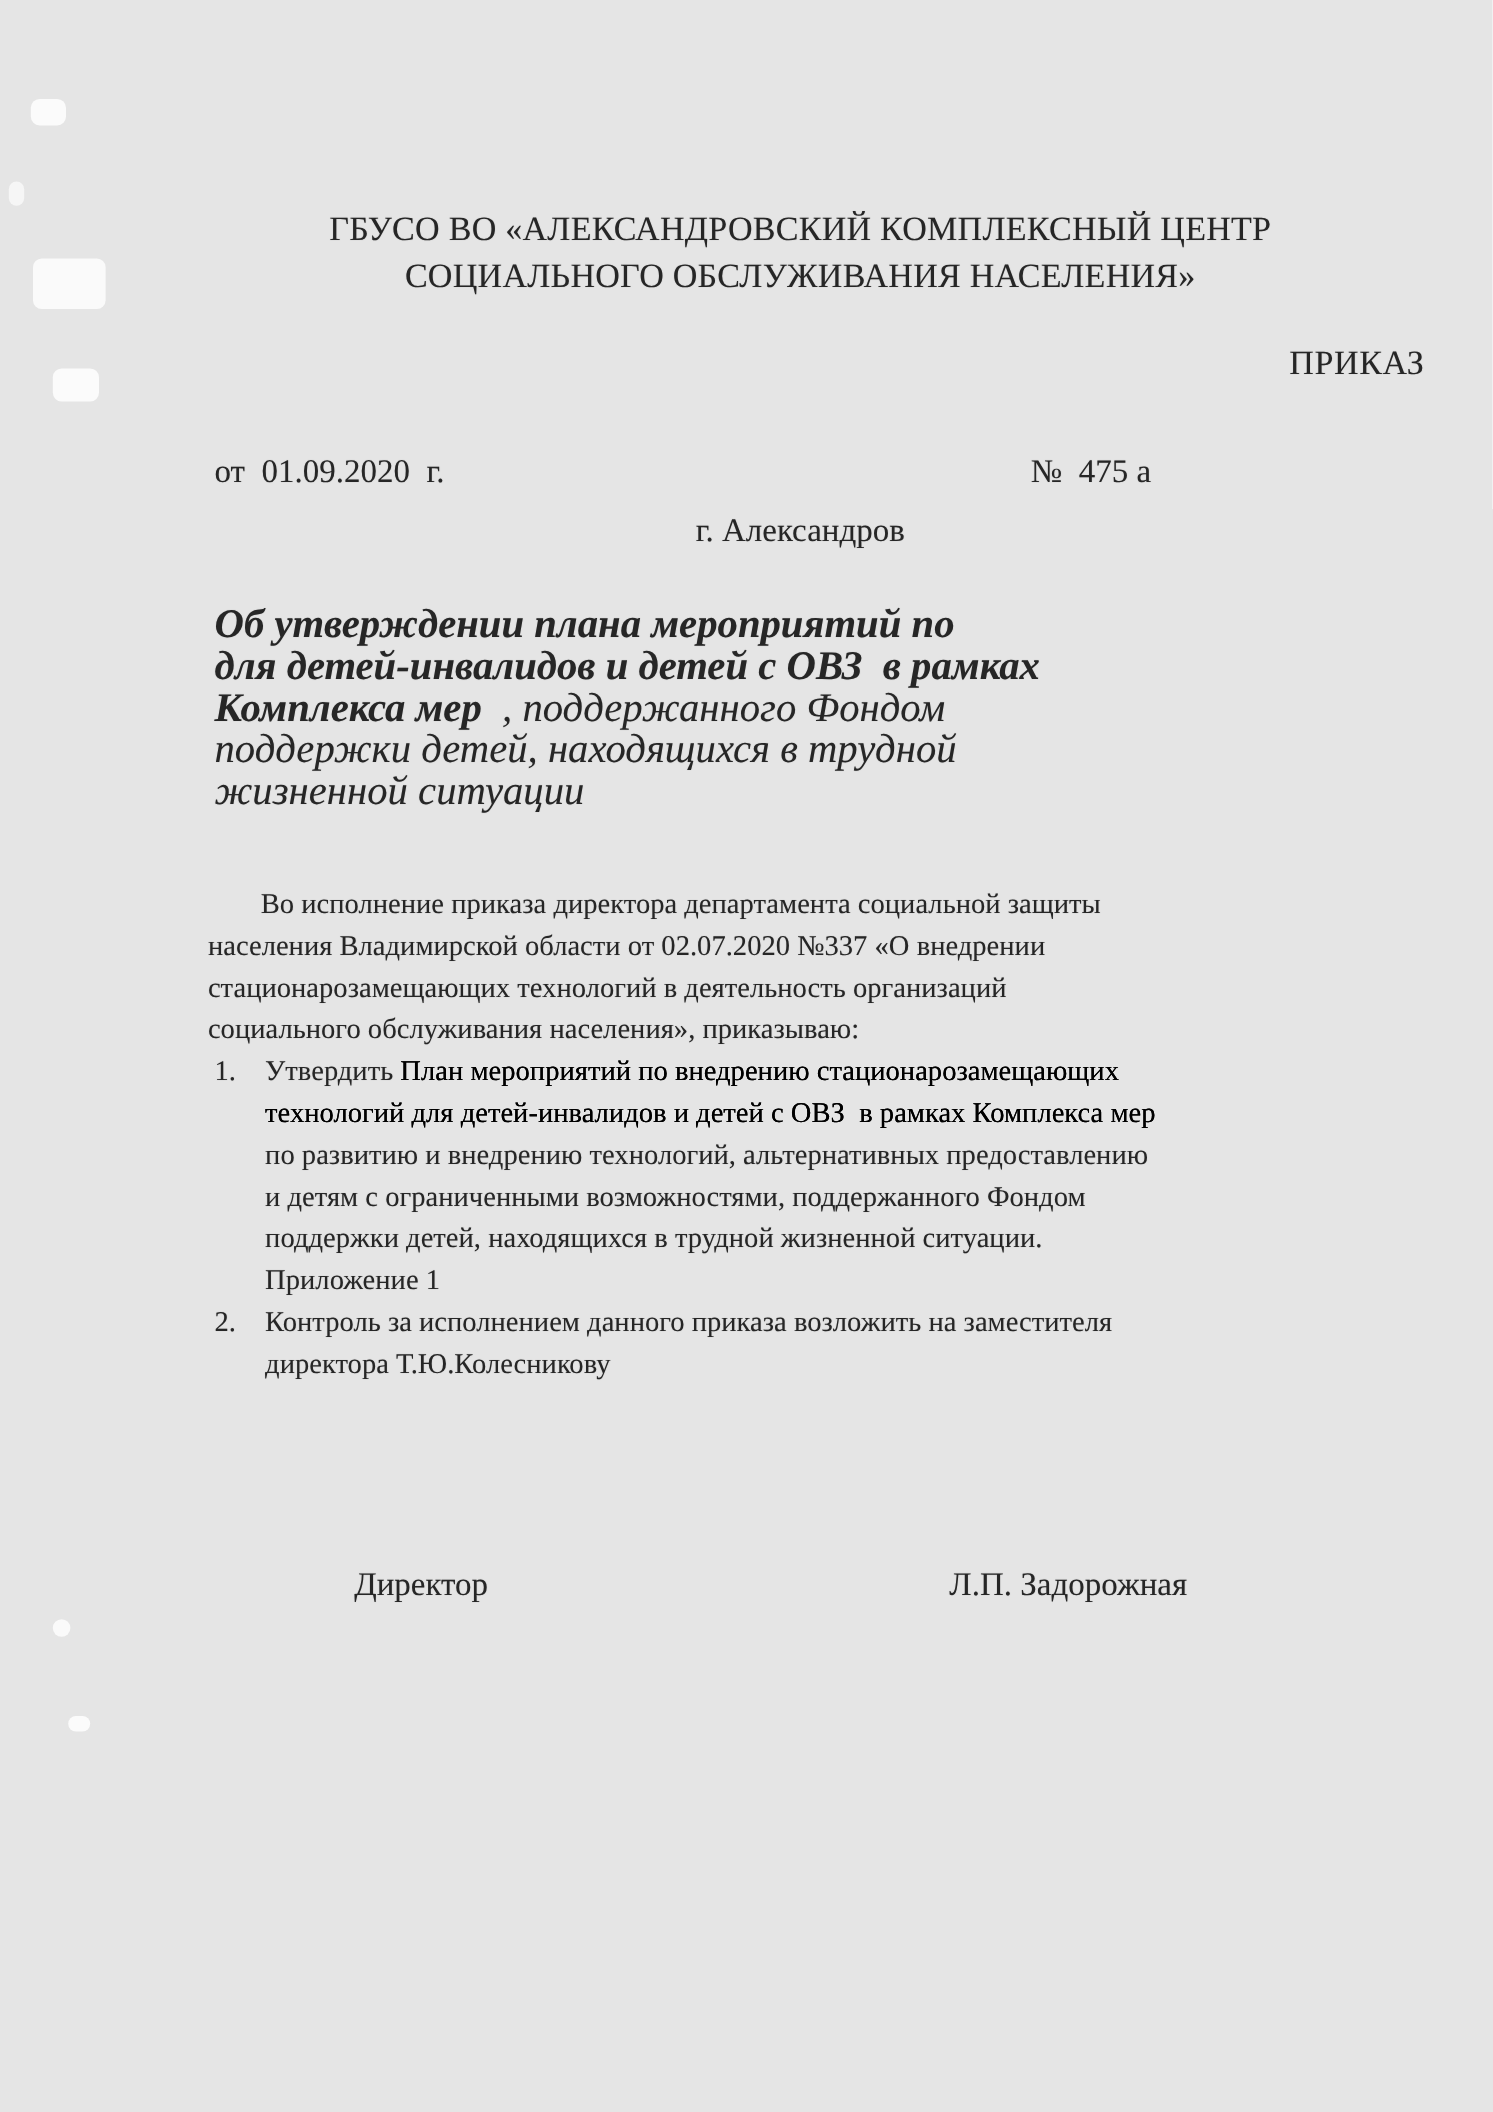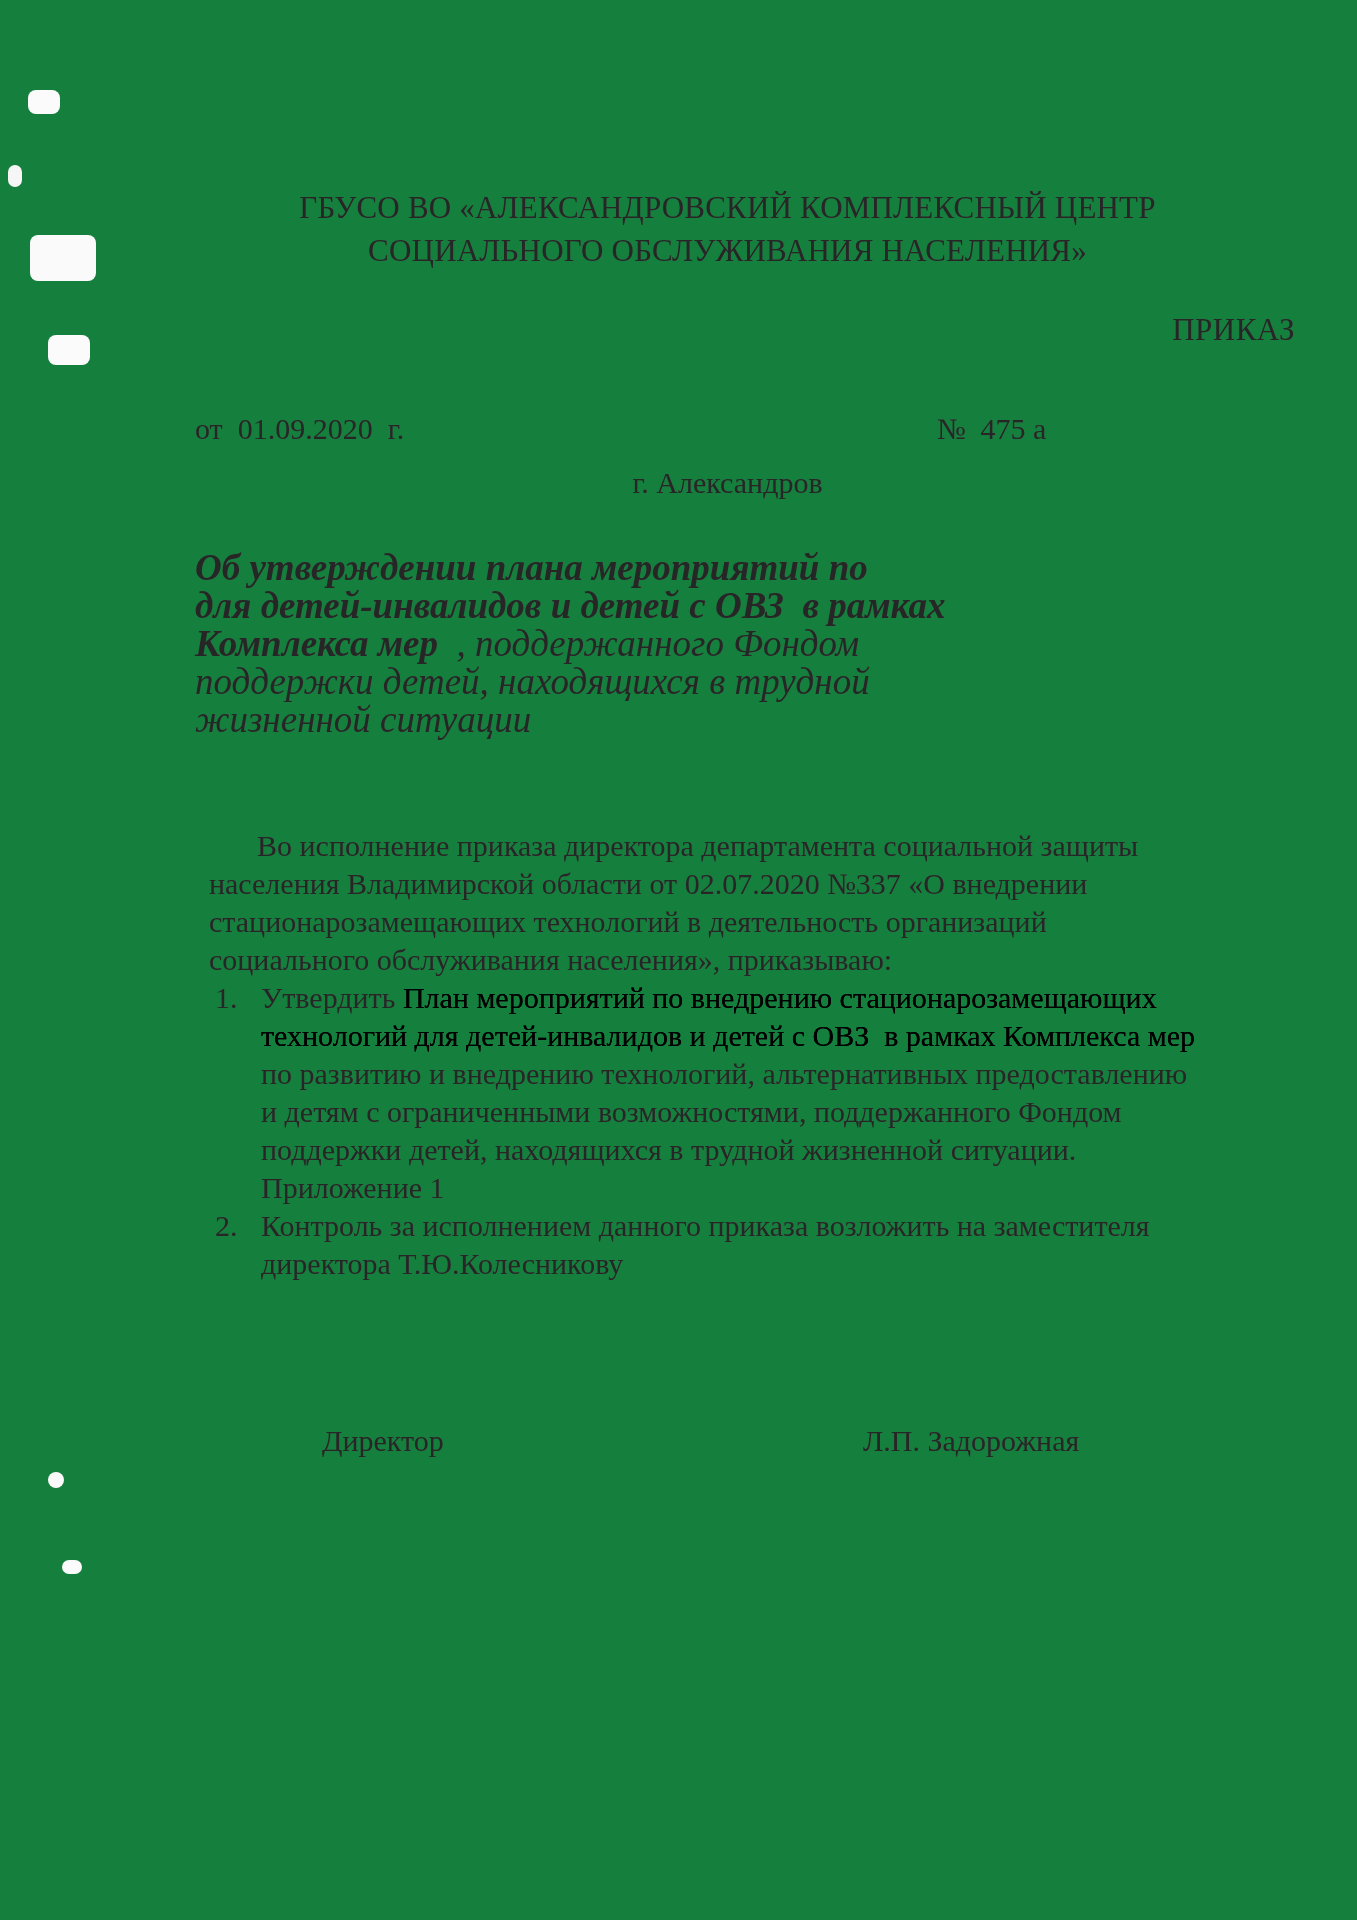--- a/index.html
+++ b/index.html
@@ -1,20 +1,20 @@
 <!DOCTYPE html>
 <html><head>
 <meta charset="utf-8">
 <style>
   html, body { margin: 0; padding: 0; background: #ffffff; }
   .page {
     position: relative;
     width: 1357px;
     height: 1920px;
-    background: #15803d;
+    background: #e5e5e5;
     overflow: hidden;
     font-family: "Liberation Serif", "DejaVu Serif", serif;
     color: #262626;
     text-shadow: 0 0 1px rgba(95,95,95,0.40);
   }
   
   .af { position: absolute; border-radius: 8px; }
   .af1 { left: 8px;  top: 165px;  width: 14px; height: 22px; background: #f6f6f6; }
   .af2 { left: 28px; top: 90px;   width: 32px; height: 24px; background: #fbfbfb; }
   .af3 { left: 30px; top: 235px;  width: 66px; height: 46px; background: #fafafa; }
@@ -32,21 +32,21 @@
   }
   .date-line   { position: absolute; left: 195px; top: 412px; font-size: 30px; white-space: pre; }
   .number-line { position: absolute; left: 937px; top: 412px; font-size: 30px; white-space: pre; }
   .city-line   { position: absolute; left: 160px; top: 466px; width: 1135px; text-align: center; font-size: 30px; }
 
   .subject { position: absolute; left: 195px; top: 549px; font-size: 37px; line-height: 38px; }
   .subject .line { white-space: pre; }
   .bi { font-style: italic; font-weight: bold; }
   .ri { font-style: italic; }
 
-  .body-block { position: absolute; left: 209px; top: 803px; font-size: 30px; line-height: 38px; margin-top: 24px; }
+  .body-block { position: absolute; left: 189px; top: 803px; font-size: 26px; line-height: 38px; }
   .p-line { white-space: pre; }
   .p-line.indent { padding-left: 48px; }
 
   .li { display: flex; align-items: flex-start; }
   .li .num { width: 52px; padding-left: 6px; box-sizing: border-box; flex: none; }
   .l-line { white-space: pre; }
   .scan-seg { }
   .paste-seg { color: #000000; text-shadow: 0 0 0.4px #000000; }
 
   .sig-role { position: absolute; left: 322px; top: 1424px; font-size: 30px; }

